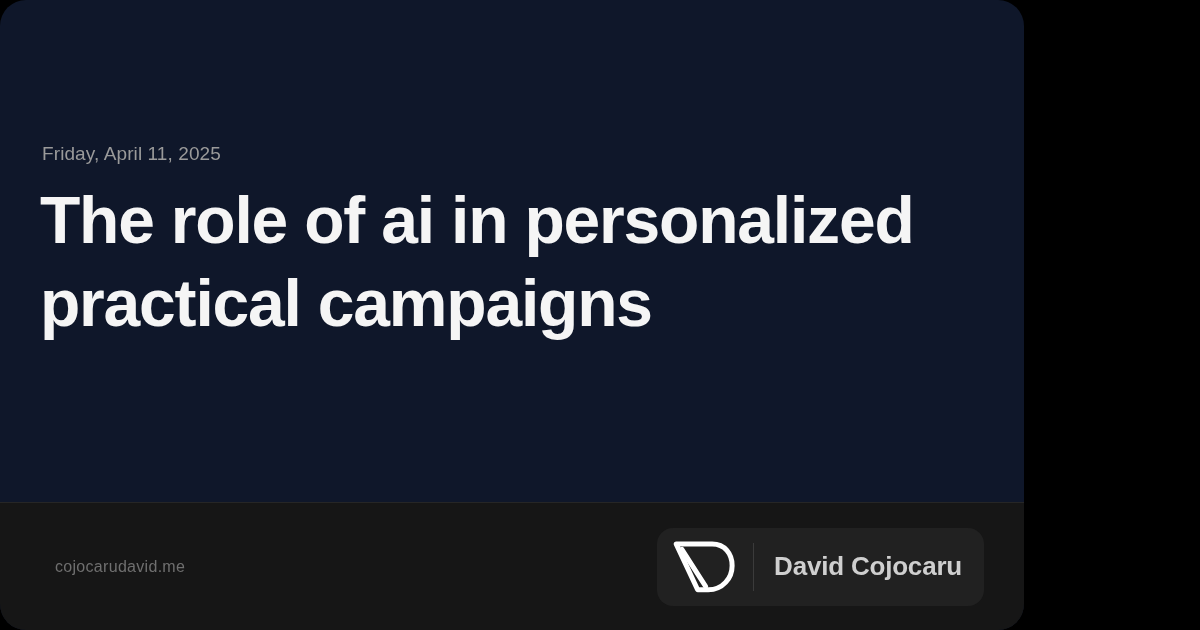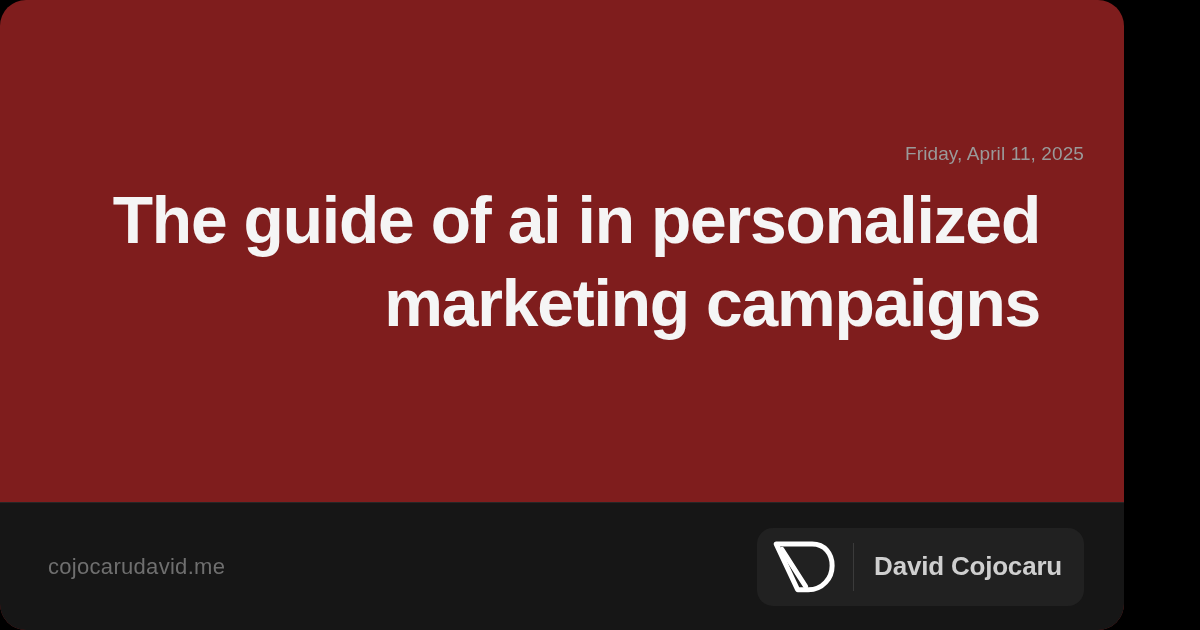--- a/index.html
+++ b/index.html
@@ -11,28 +11,27 @@
     width: 1200px;
     height: 630px;
     overflow: hidden;
     font-family: "Liberation Sans", sans-serif;
     -webkit-font-smoothing: antialiased;
   }
 
   .og-card {
     position: relative;
     box-sizing: border-box;
-    width: 1124px;
+    width: 1024px;
     height: 630px;
-    background: #7f1d1d;
+    background: #0f172a;
     border-radius: 26px;
     overflow: hidden;
     display: flex;
     flex-direction: column;
-    text-align: right;
   }
 
   
   .content {
     position: relative;
     flex: 0 0 502px;
     height: 502px;
     box-sizing: border-box;
     padding: 0 40px;
     display: flex;
@@ -76,26 +75,26 @@
     box-sizing: border-box;
     padding: 0 40px;
     display: flex;
     align-items: center;
     justify-content: space-between;
     border-top: 1px solid #262626;
     background: #161616;
   }
 
   .site-url {
-    font-size: 22px;
+    font-size: 16px;
     line-height: 26px;
     color: #6f6f6f;
     letter-spacing: 0.3px;
     font-weight: 400;
-    margin-left: 8px;
+    margin-left: 15px;
   }
 
   .author-badge {
     display: flex;
     align-items: center;
     background: #212121;
     border-radius: 16px;
     padding: 13px 22px 13px 16px;
     gap: 0;
   }
@@ -139,21 +138,21 @@
   }
 </style>
 </head>
 <body>
 
 <div class="og-card">
 
   <div class="content">
     <div class="post-date">Friday, April 11, 2025</div>
 
-    <h1 class="post-title">The guide of ai in personalized marketing campaigns</h1>
+    <h1 class="post-title">The role of ai in personalized practical campaigns</h1>
 
   </div>
 
   <div class="footer">
 
     <div class="site-url">cojocarudavid.me</div>
 
     <div class="author-badge">
 
       <svg class="brand-logo" viewBox="0 0 64 54" aria-hidden="true">

